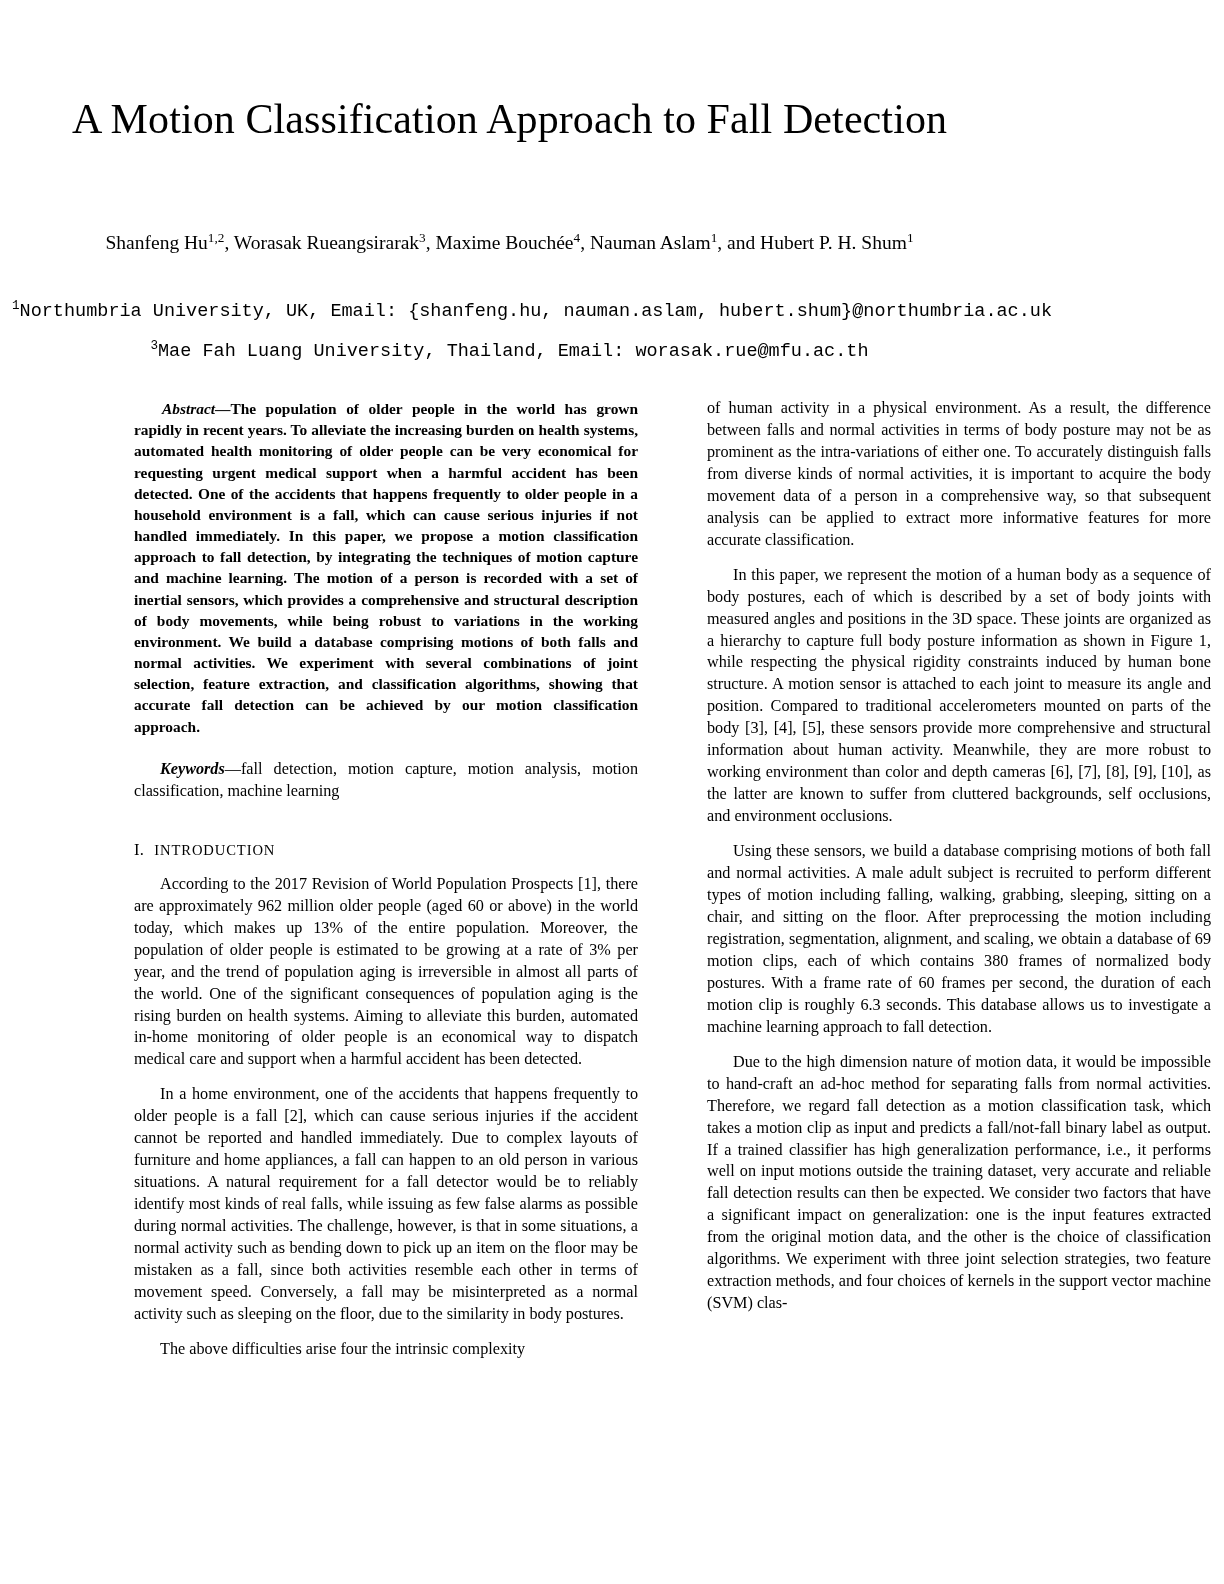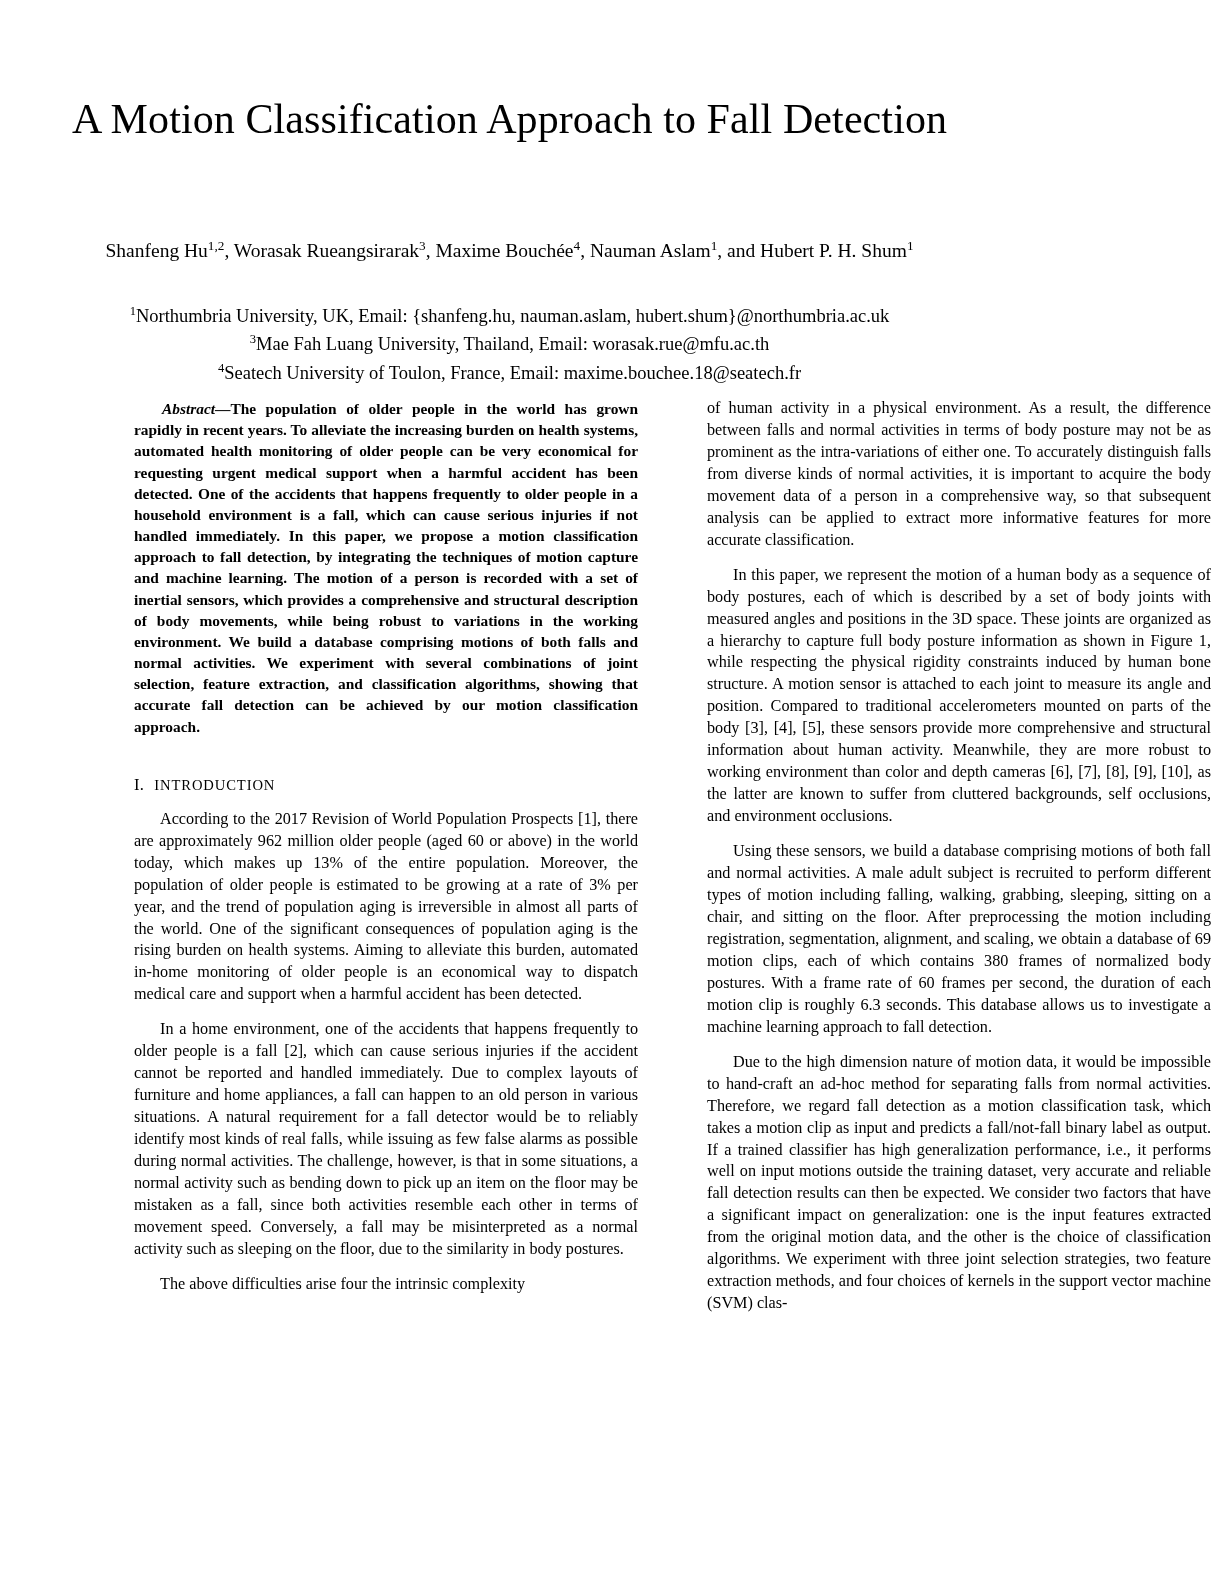--- a/index.html
+++ b/index.html
@@ -32,37 +32,37 @@
     line-height: 1.12;
     margin: 0;
     padding-top: 96px;
     letter-spacing: 0.1px;
     font-family: "Liberation Serif", "DejaVu Serif", serif;
   }
 
   .authors {
     text-align: center;
     font-size: 19.5px;
-    margin: 17px;
+    margin: 9px;
     padding-top: 78px;
     line-height: 1.3;
   }
   .authors sup, .affil sup {
     font-size: 0.68em;
     vertical-align: super;
     line-height: 0;
   }
 
   .affil-block {
     text-align: center;
     font-size: 18.5px;
     line-height: 1.52;
     padding-top: 22px;
   }
-  .affil { margin: 0; white-space: nowrap; }
+  .affil { margin: 12px; white-space: nowrap; font-family: Liberation Mono, monospace; }
 
   
   .columns {
     position: absolute;
     left: 95px;
     top: 398px;
     width: 1038px;
     height: 1120px;
     display: flex;
     gap: 30px;
@@ -134,29 +134,29 @@
 
   <h1 class="title">A Motion Classification Approach to Fall Detection</h1>
 
   <div class="authors">
     <span><span>Shanfeng Hu</span><sup>1,2</sup></span><span><span>, Worasak Rueangsirarak</span><sup>3</sup></span><span><span>, Maxime Bouchée</span><sup>4</sup></span><span><span>, Nauman Aslam</span><sup>1</sup></span><span><span>, and Hubert P. H. Shum</span><sup>1</sup></span>
   </div>
 
   <div class="affil-block">
     <p class="affil"><sup>1</sup><span>Northumbria University, UK, Email: {shanfeng.hu, nauman.aslam, hubert.shum}@northumbria.ac.uk</span></p>
     <p class="affil"><sup>3</sup><span>Mae Fah Luang University, Thailand, Email: worasak.rue@mfu.ac.th</span></p>
-    <p class="affil"><sup>4</sup><span>Seatech University of Toulon, France, Email: maxime.bouchee.18@seatech.fr</span></p>
   </div>
 
   <div class="columns">
 
     <div class="col">
 
       <p class="abstract"><span class="lead">Abstract</span><span>—</span><span>The population of older people in the world has grown rapidly in recent years. To alleviate the increasing burden on health systems, automated health monitoring of older people can be very economical for requesting urgent medical support when a harmful accident has been detected. One of the accidents that happens frequently to older people in a household environment is a fall, which can cause serious injuries if not handled immediately. In this paper, we propose a motion classification approach to fall detection, by integrating the techniques of motion capture and machine learning. The motion of a person is recorded with a set of inertial sensors, which provides a comprehensive and structural description of body movements, while being robust to variations in the working environment. We build a database comprising motions of both falls and normal activities. We experiment with several combinations of joint selection, feature extraction, and classification algorithms, showing that accurate fall detection can be achieved by our motion classification approach.</span></p>
 
+      <p class="keywords"><span class="lead">Keywords</span><span>—</span><span>fall detection, motion capture, motion analysis, motion classification, machine learning</span></p>
 
       <h2 class="section"><span class="numeral">I.</span><span class="secname">Introduction</span></h2>
 
       <p class="body">According to the 2017 Revision of World Population Prospects [1], there are approximately 962 million older people (aged 60 or above) in the world today, which makes up 13% of the entire population. Moreover, the population of older people is estimated to be growing at a rate of 3% per year, and the trend of population aging is irreversible in almost all parts of the world. One of the significant consequences of population aging is the rising burden on health systems. Aiming to alleviate this burden, automated in-home monitoring of older people is an economical way to dispatch medical care and support when a harmful accident has been detected.</p>
       <p class="body">In a home environment, one of the accidents that happens frequently to older people is a fall [2], which can cause serious injuries if the accident cannot be reported and handled immediately. Due to complex layouts of furniture and home appliances, a fall can happen to an old person in various situations. A natural requirement for a fall detector would be to reliably identify most kinds of real falls, while issuing as few false alarms as possible during normal activities. The challenge, however, is that in some situations, a normal activity such as bending down to pick up an item on the floor may be mistaken as a fall, since both activities resemble each other in terms of movement speed. Conversely, a fall may be misinterpreted as a normal activity such as sleeping on the floor, due to the similarity in body postures.</p>
       <p class="body">The above difficulties arise four the intrinsic complexity</p>
 
     </div>
 
     <div class="col">

